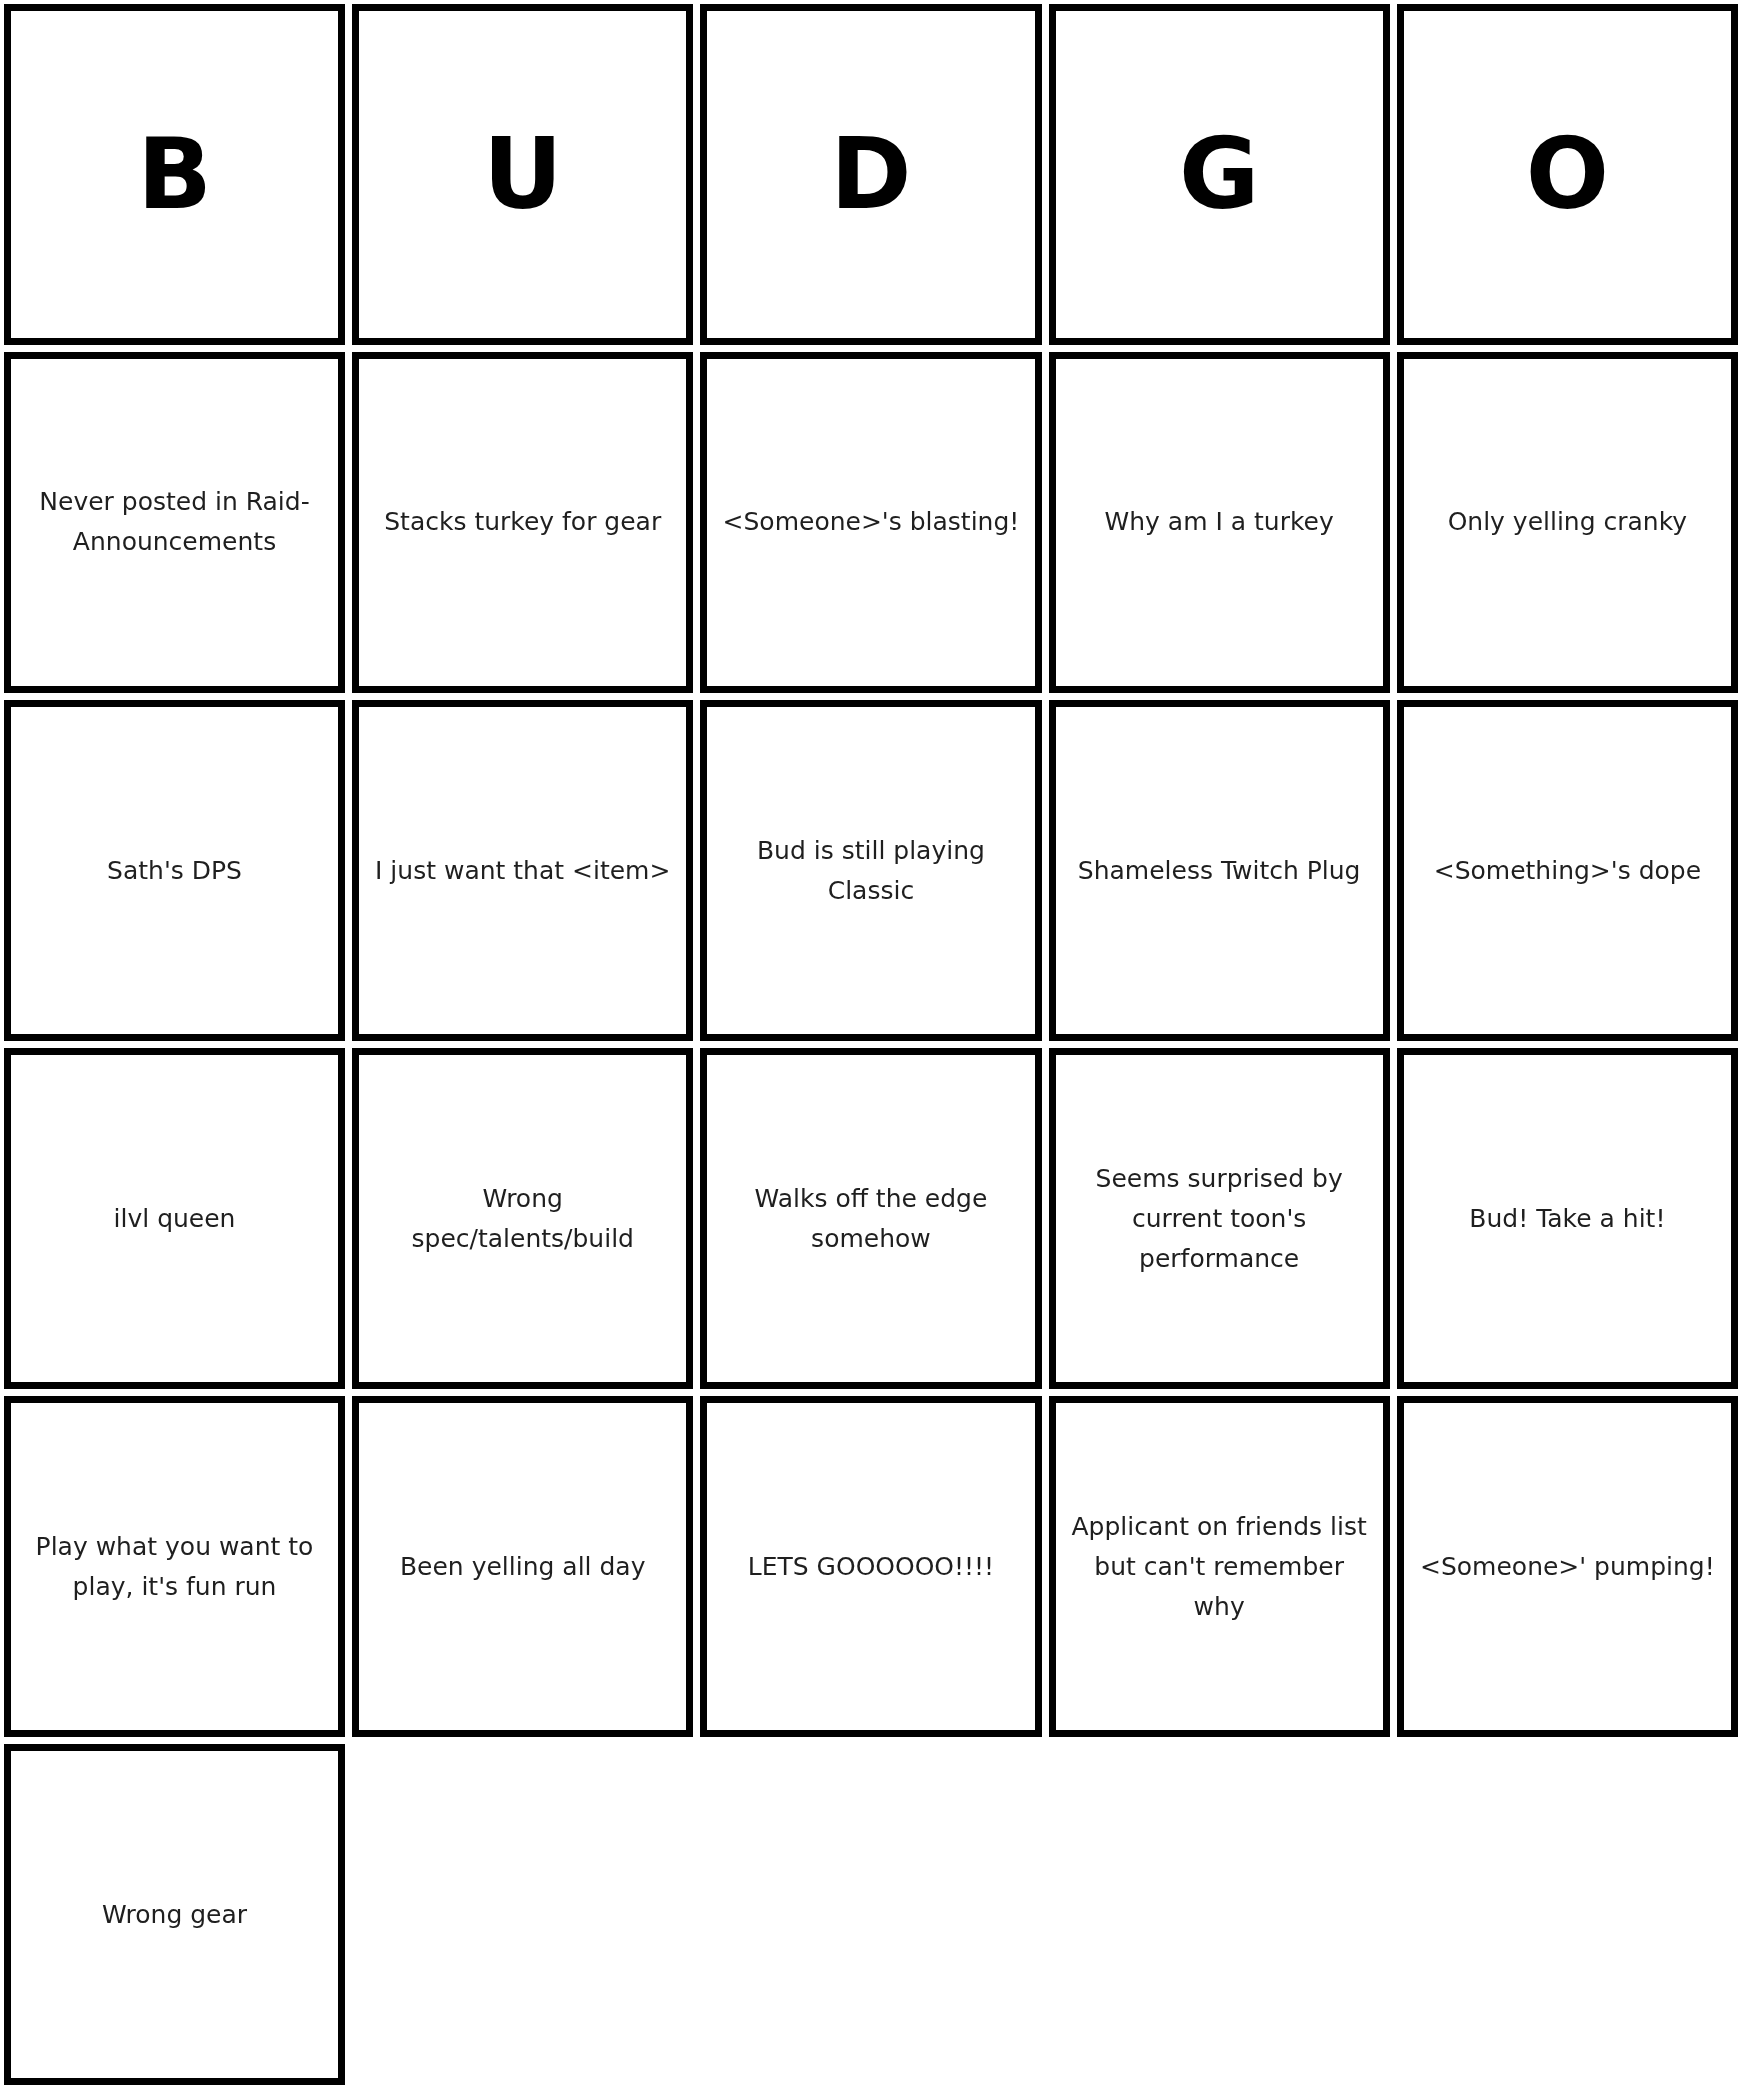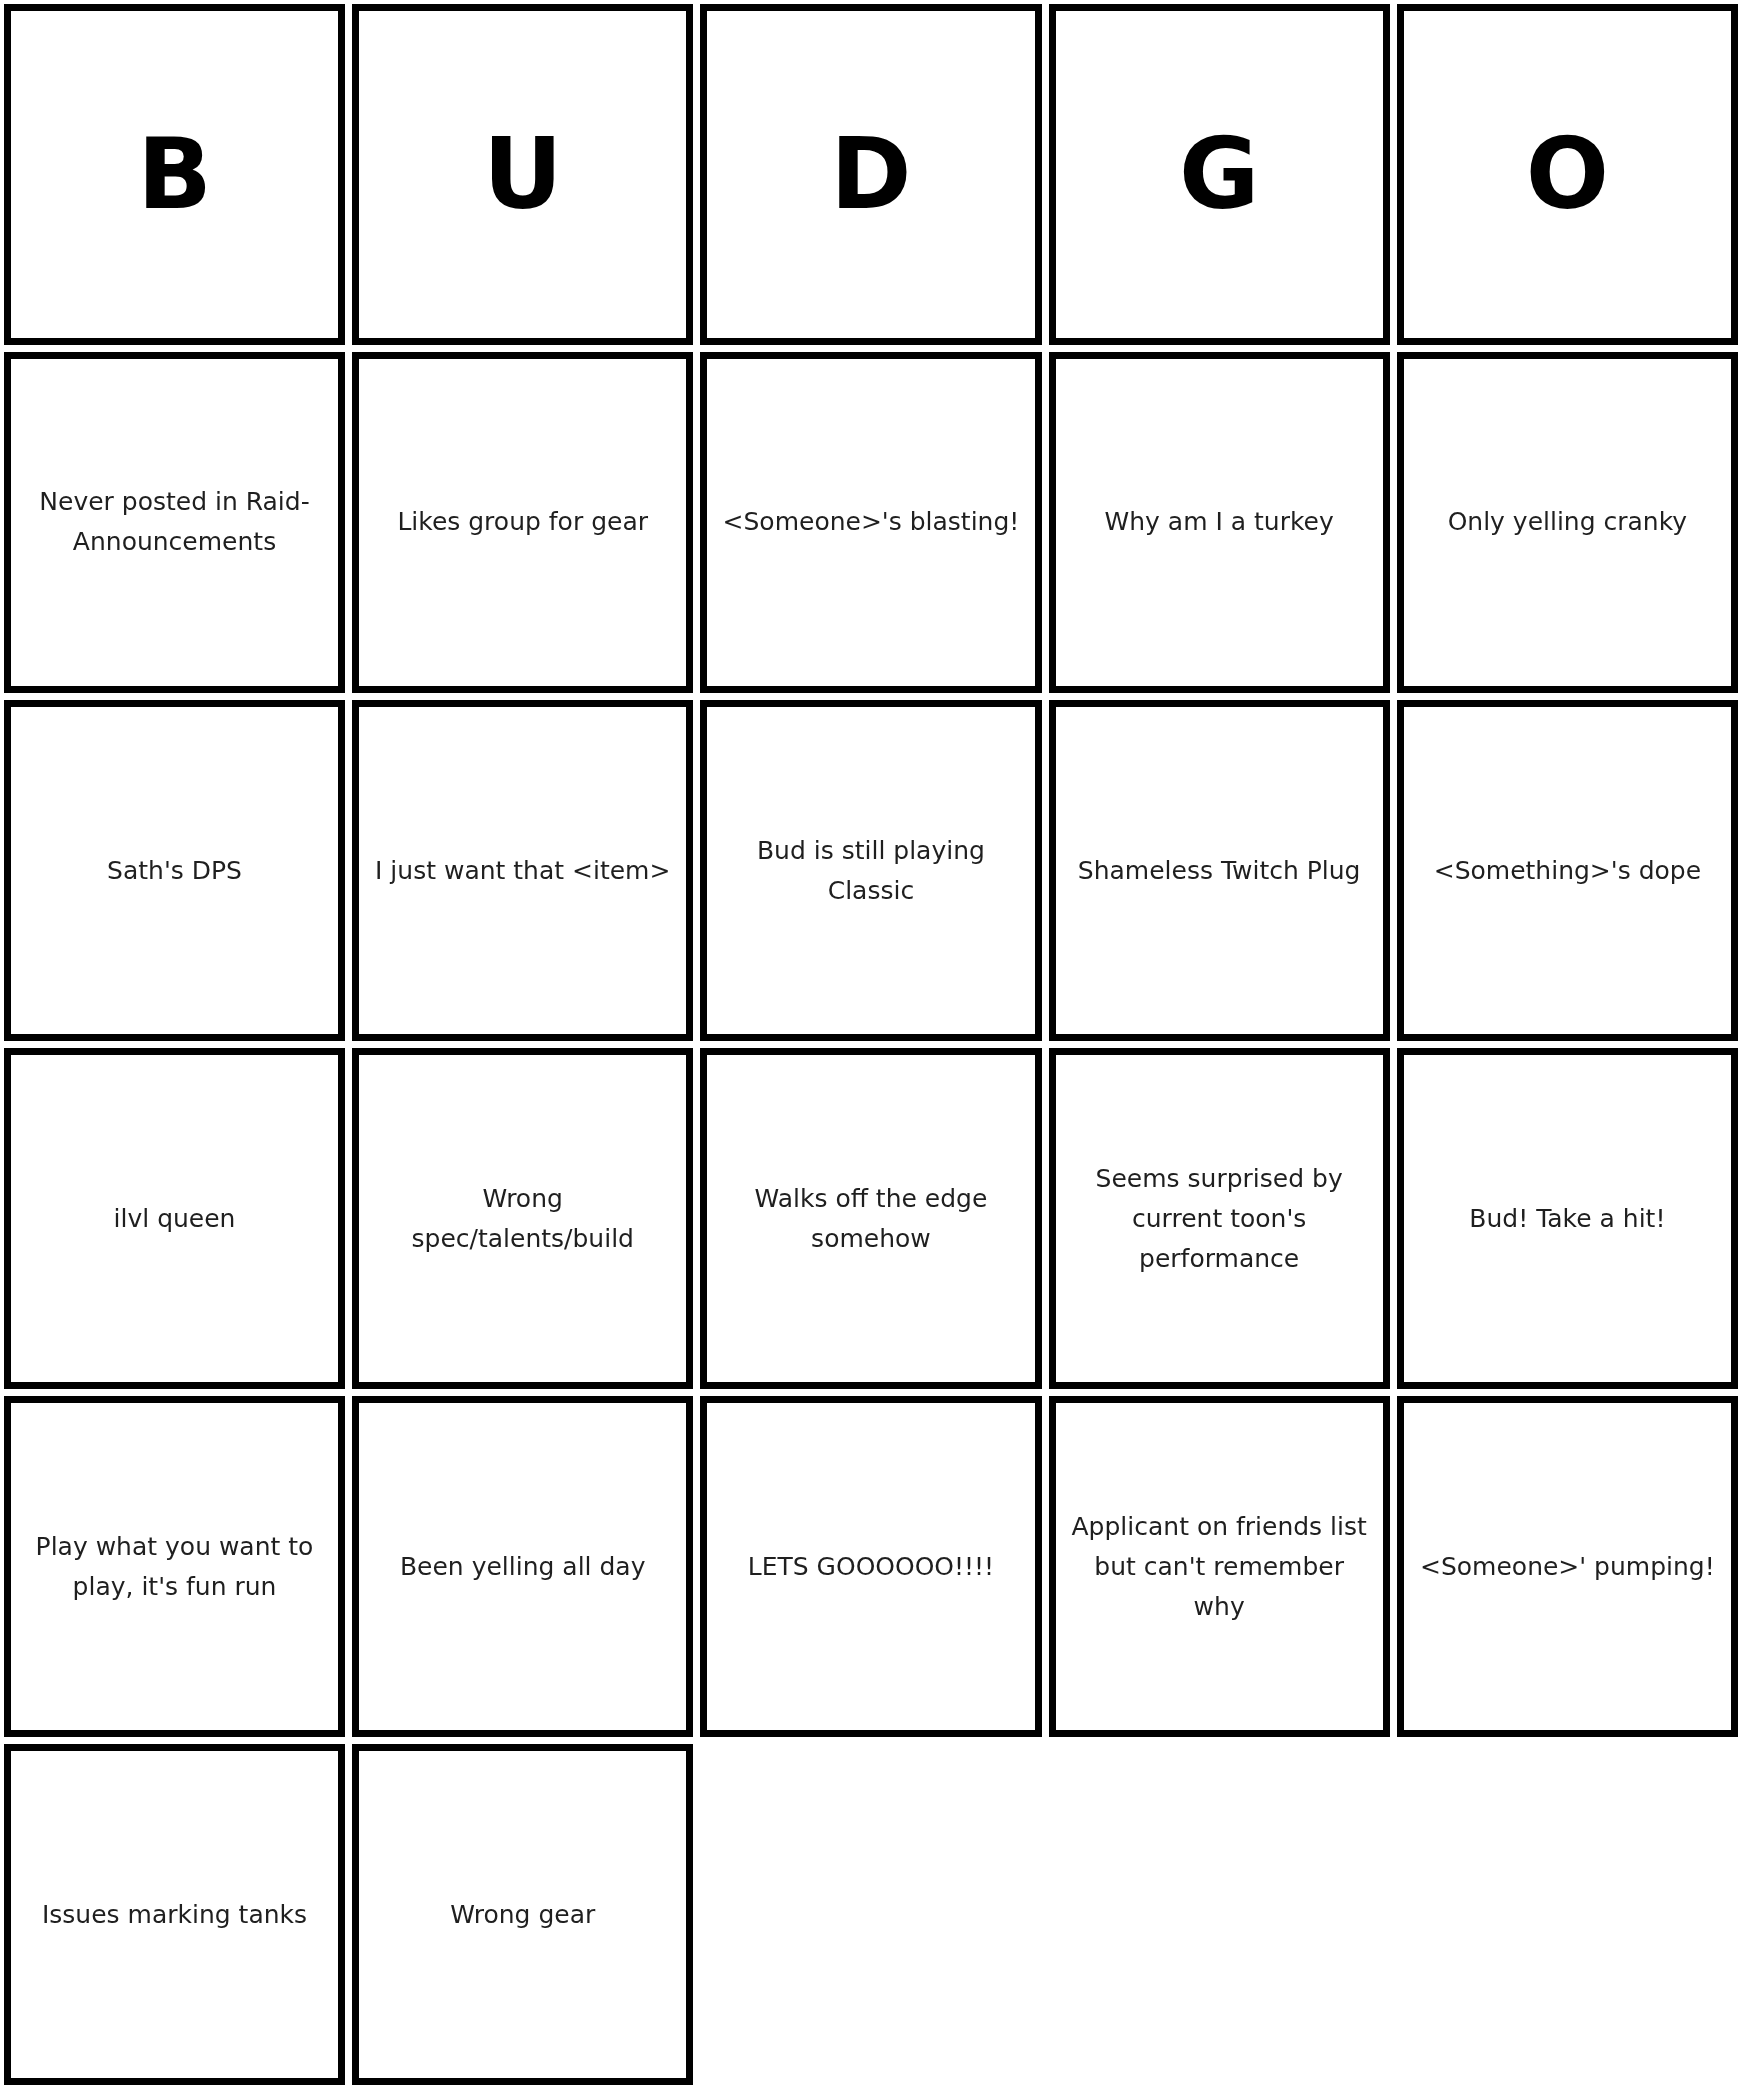--- a/index.html
+++ b/index.html
@@ -64,21 +64,21 @@
       <span>G</span>
     </div>
   <div class="cell header">
       <span>O</span>
     </div>
 
   <div class="cell body">
       <span>Never posted in Raid-Announcements</span>
     </div>
   <div class="cell body">
-      <span>Likes group for gear</span>
+      <span>Stacks turkey for gear</span>
     </div>
   <div class="cell body">
       <span>&lt;Someone&gt;'s blasting!</span>
     </div>
   <div class="cell body">
       <span>Why am I a turkey</span>
     </div>
 
   <div class="cell body">
       <span>Only yelling cranky</span>
@@ -125,20 +125,17 @@
   <div class="cell body">
       <span>LETS GOOOOOO!!!!</span>
     </div>
   <div class="cell body">
       <span>Applicant on friends list but can't remember why</span>
     </div>
   <div class="cell body">
       <span>&lt;Someone&gt;' pumping!</span>
     </div>
   <div class="cell body">
-      <span>Issues marking tanks</span>
-    </div>
-  <div class="cell body">
       <span>Wrong gear</span>
     </div>
 
 </div>
 
 
 </body></html>

